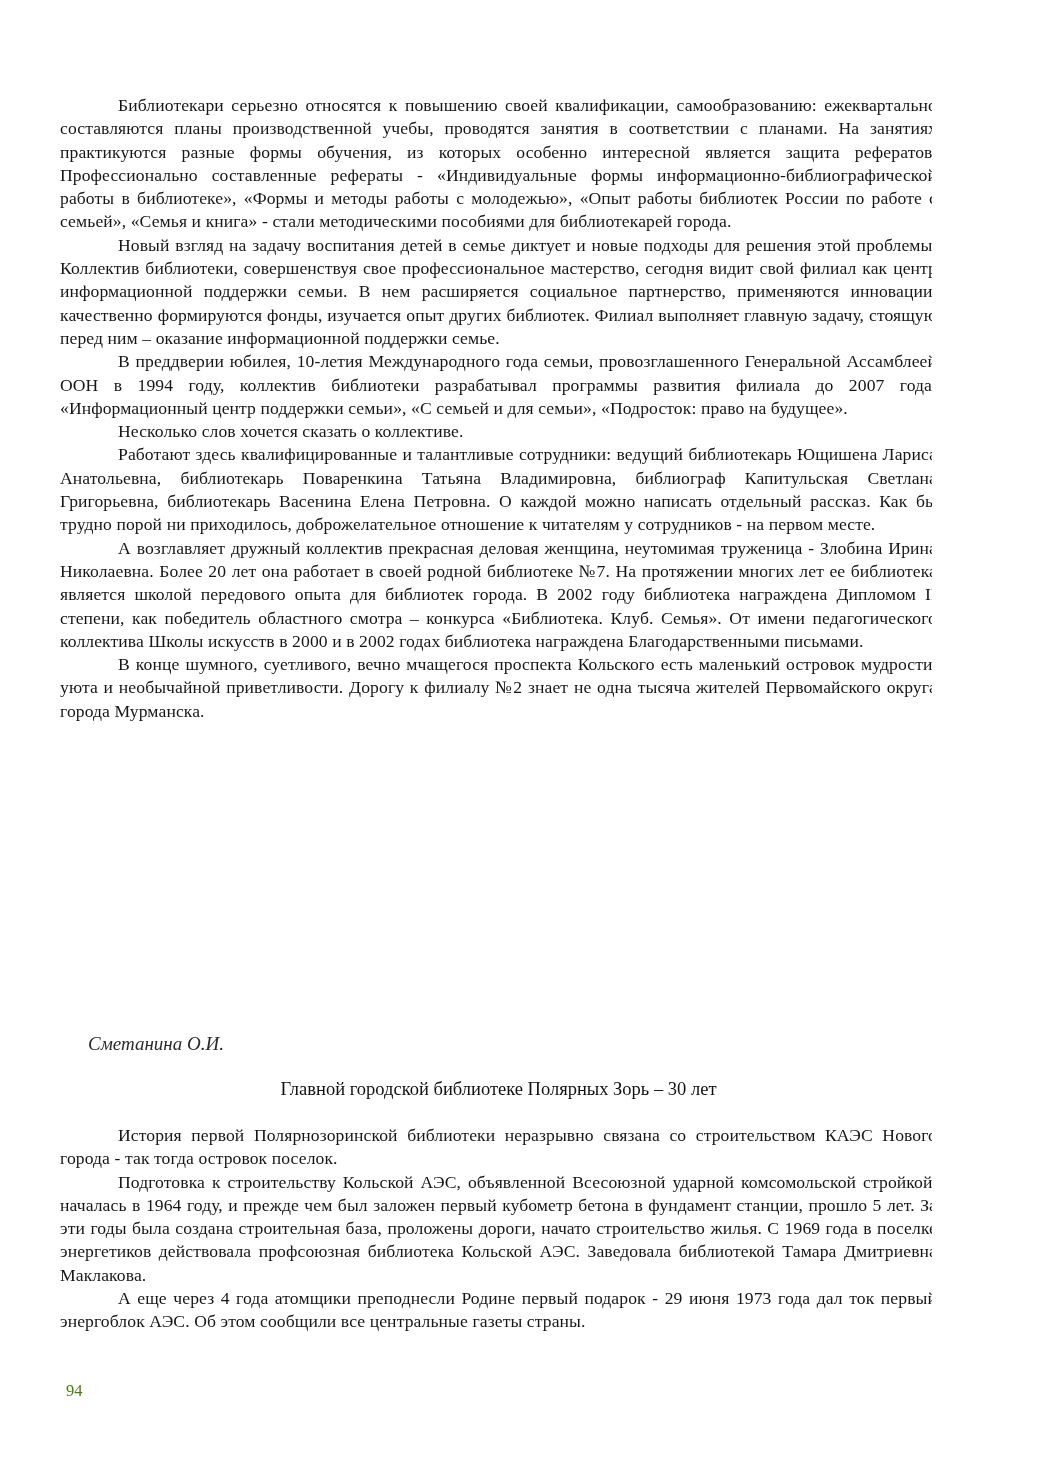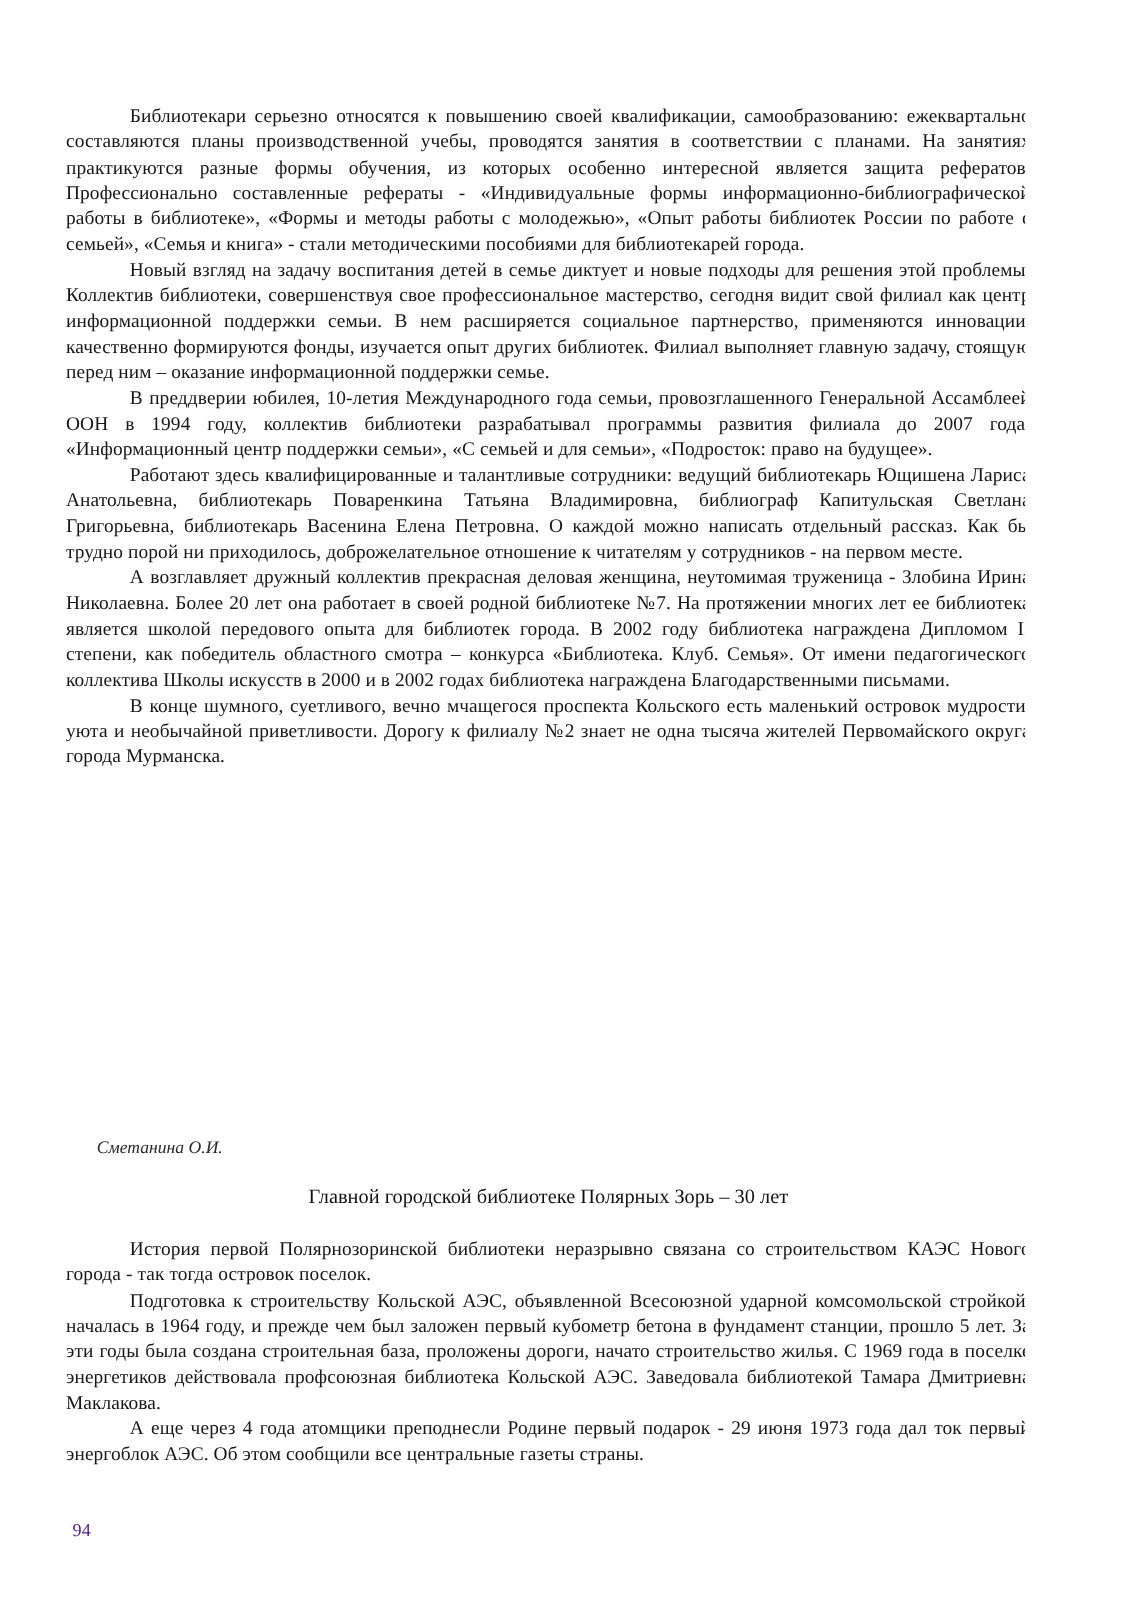--- a/index.html
+++ b/index.html
@@ -30,53 +30,54 @@
     line-height: 23.3px;
     text-indent: 58px;
     text-align: justify;
     letter-spacing: 0.1px;
   }
   .byline {
     position: absolute;
     top: 1032px;
     left: 88px;
     font-style: italic;
-    font-size: 16px;
+    font-size: 19px;
     line-height: 24px;
     color: #2a2a2a;
   }
   .article-heading {
     position: absolute;
     top: 1077px;
     left: 60px;
     width: 877px;
     margin: 0;
     text-align: center;
     font-size: 18.5px;
     font-weight: normal;
     line-height: 24px;
     color: #111111;
   }
   .page-number {
     position: absolute;
     top: 1381px;
     left: 66px;
     font-size: 16.5px;
-    color: #4c1d95;
+    color: #4d7c0f;
   }
 </style>
 </head>
 <body>
 
 <div class="page">
 
   <div class="article article-1">
     <p class="body-par">Библиотекари серьезно относятся к повышению своей квалификации, самообразованию: ежеквартально составляются планы производственной учебы, проводятся занятия в соответствии с планами. На занятиях практикуются разные формы обучения, из которых особенно интересной является защита рефератов. Профессионально составленные рефераты - «Индивидуальные формы информационно-библиографической работы в библиотеке», «Формы и методы работы с молодежью», «Опыт работы библиотек России по работе с семьей», «Семья и книга» - стали методическими пособиями для библиотекарей города.</p>
     <p class="body-par">Новый взгляд на задачу воспитания детей в семье диктует и новые подходы для решения этой проблемы. Коллектив библиотеки, совершенствуя свое профессиональное мастерство, сегодня видит свой филиал как центр информационной поддержки семьи. В нем расширяется социальное партнерство, применяются инновации, качественно формируются фонды, изучается опыт других библиотек. Филиал выполняет главную задачу, стоящую перед ним – оказание информационной поддержки семье.</p>
     <p class="body-par">В преддверии юбилея, 10-летия Международного года семьи, провозглашенного Генеральной Ассамблеей ООН в 1994 году, коллектив библиотеки разрабатывал программы развития филиала до 2007 года: «Информационный центр поддержки семьи», «С семьей и для семьи», «Подросток: право на будущее».</p>
+    <p class="body-par">Несколько слов хочется сказать о коллективе.</p>
     <p class="body-par">Работают здесь квалифицированные и талантливые сотрудники: ведущий библиотекарь Ющишена Лариса Анатольевна, библиотекарь Поваренкина Татьяна Владимировна, библиограф Капитульская Светлана Григорьевна, библиотекарь Васенина Елена Петровна. О каждой можно написать отдельный рассказ. Как бы трудно порой ни приходилось, доброжелательное отношение к читателям у сотрудников - на первом месте.</p>
     <p class="body-par">А возглавляет дружный коллектив прекрасная деловая женщина, неутомимая труженица - Злобина Ирина Николаевна. Более 20 лет она работает в своей родной библиотеке №7. На протяжении многих лет ее библиотека является школой передового опыта для библиотек города. В 2002 году библиотека награждена Дипломом II степени, как победитель областного смотра – конкурса «Библиотека. Клуб. Семья». От имени педагогического коллектива Школы искусств в 2000 и в 2002 годах библиотека награждена Благодарственными письмами.</p>
     <p class="body-par">В конце шумного, суетливого, вечно мчащегося проспекта Кольского есть маленький островок мудрости, уюта и необычайной приветливости. Дорогу к филиалу №2 знает не одна тысяча жителей Первомайского округа города Мурманска.</p>
   </div>
 
   <div class="byline">Сметанина О.И.</div>
 
   <h2 class="article-heading">Главной городской библиотеке Полярных Зорь – 30 лет</h2>
 
   <div class="article article-2">

